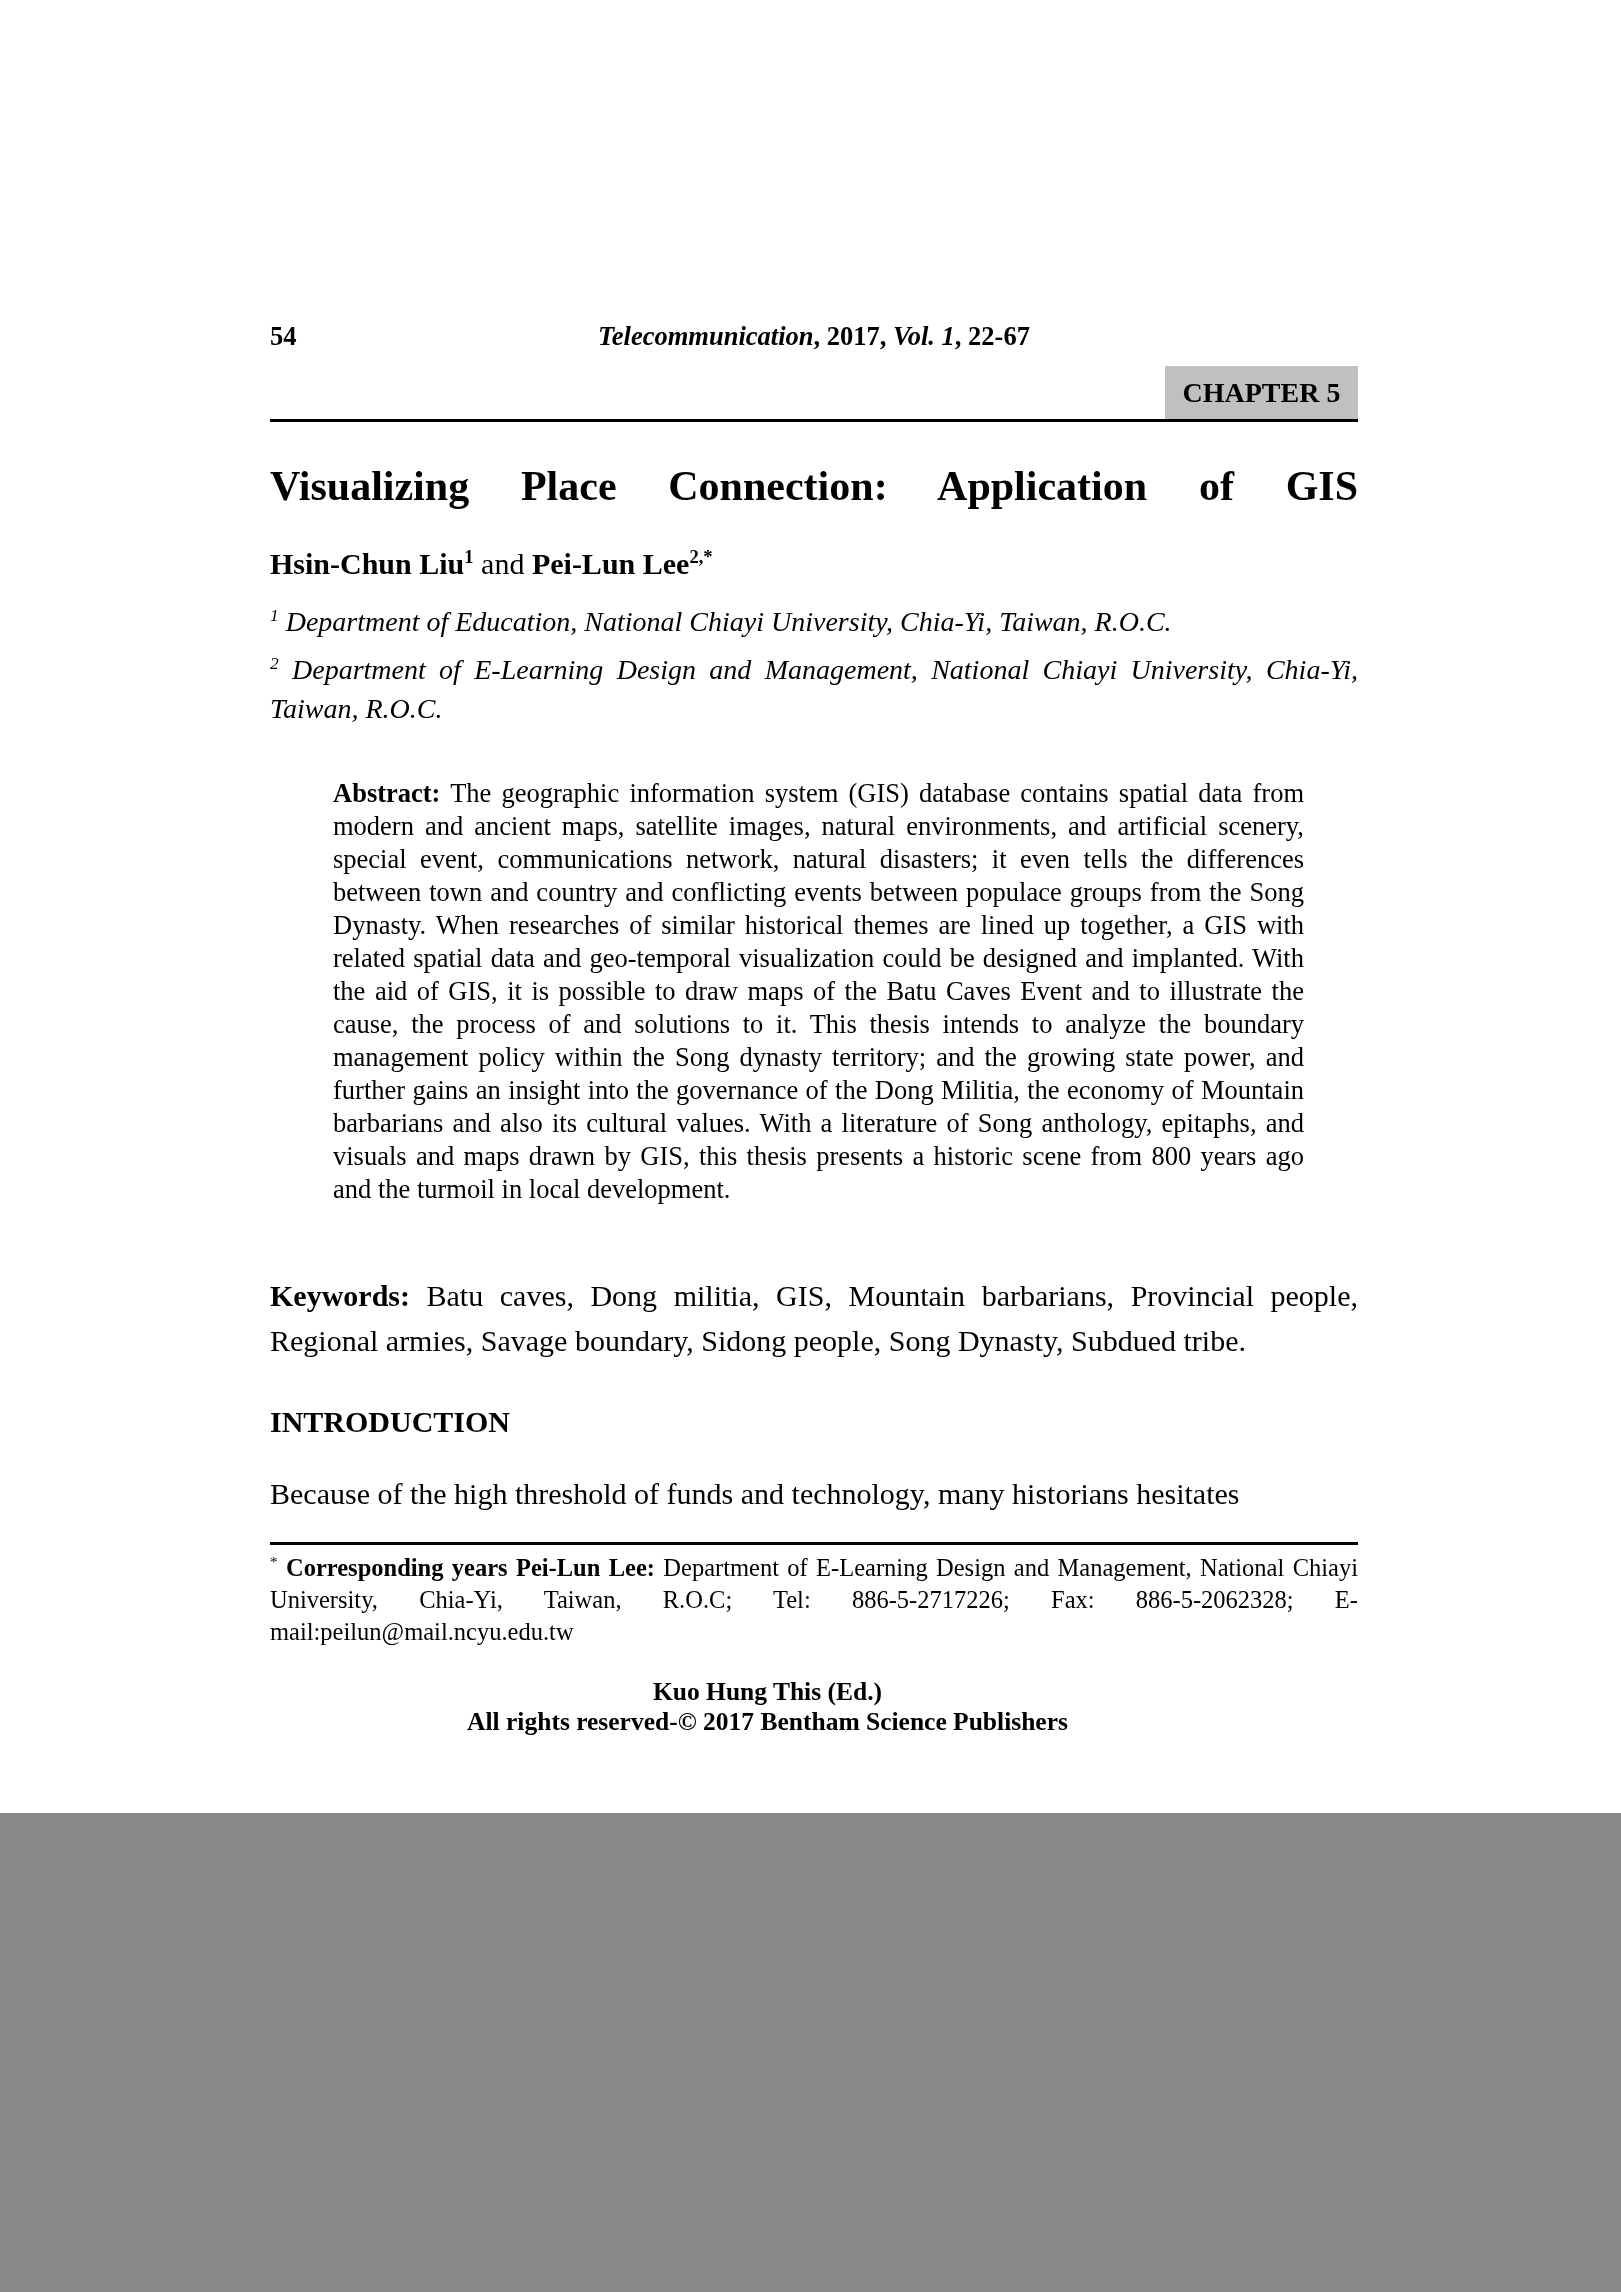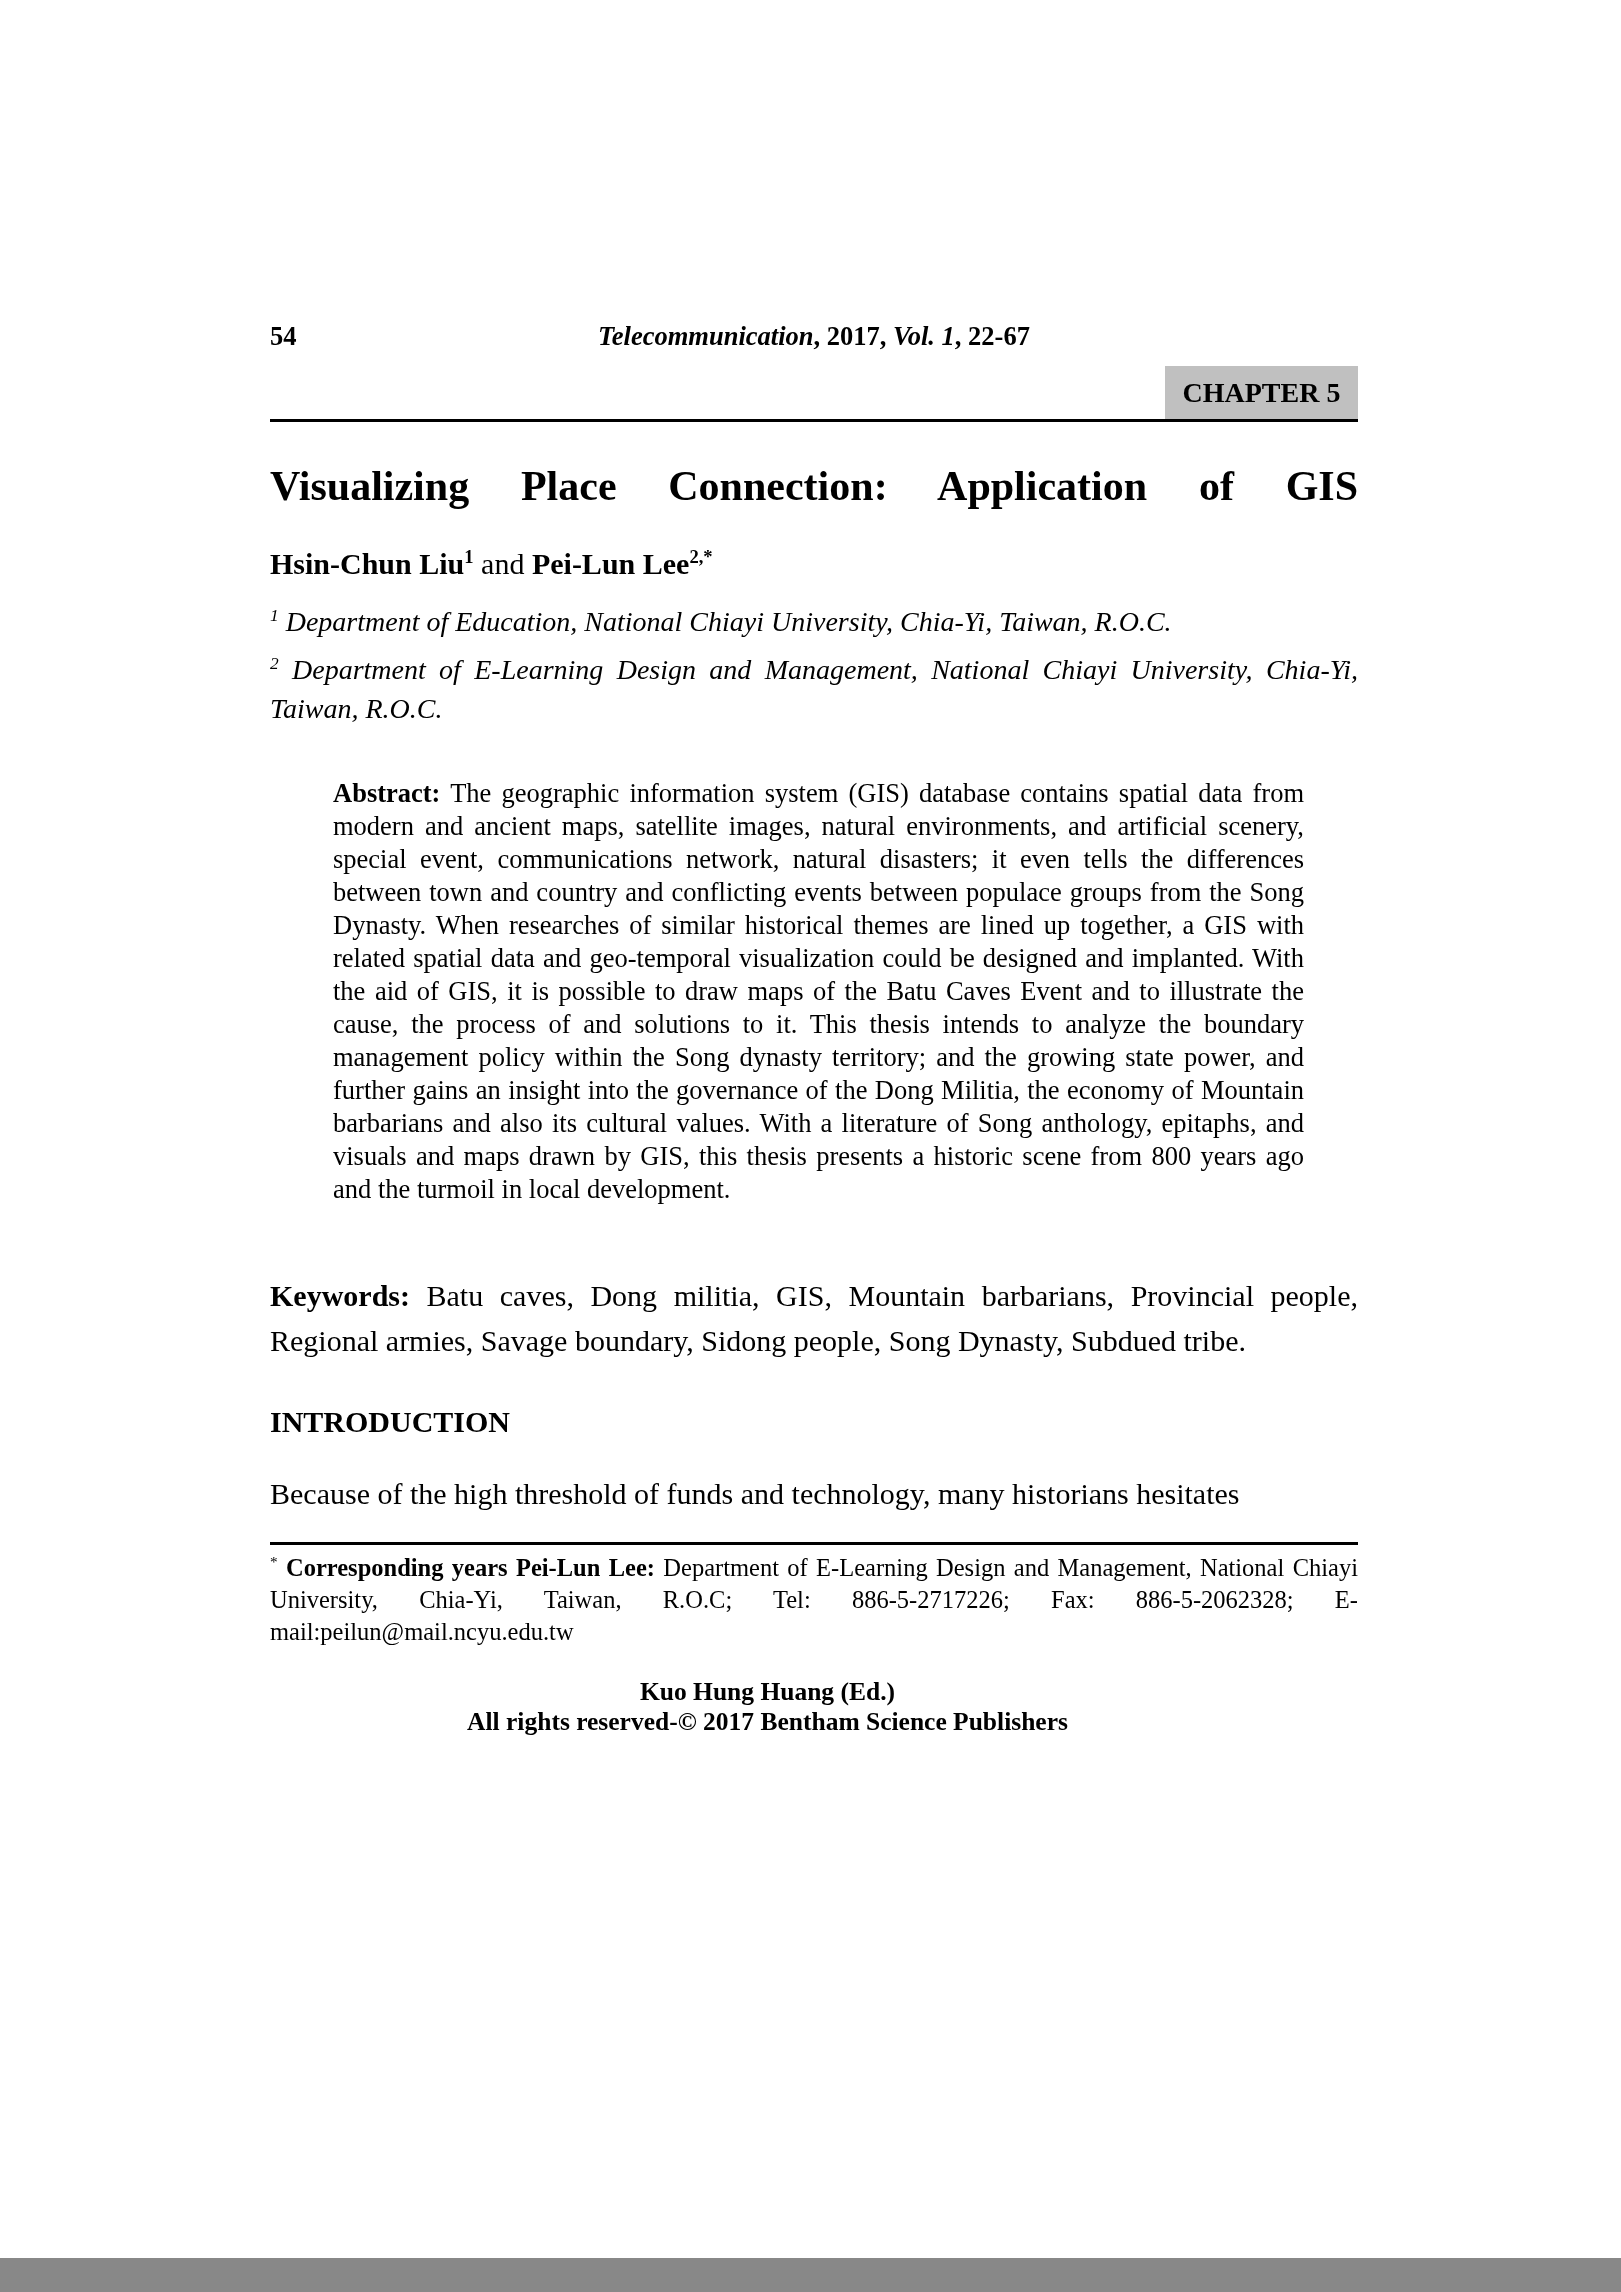--- a/index.html
+++ b/index.html
@@ -1,20 +1,20 @@
 <!DOCTYPE html>
 <html><head>
 <meta charset="utf-8">
 <style>
   * { margin: 0; padding: 0; box-sizing: border-box; }
   html, body { background: #888; }
   .page {
     position: relative;
     width: 1621px;
-    height: 2258px;
+    height: 1813px;
     margin: 0 auto;
     background: #ffffff;
     color: #000000;
     font-family: "Liberation Serif", "DejaVu Serif", serif;
     text-decoration: underline;
   }
   .content {
     position: absolute;
     left: 270px;
     top: 0;
@@ -146,19 +146,19 @@
     <p class="body-paragraph">Because of the high threshold of funds and technology, many historians hesitates</p>
 
     <div class="footnote-rule"></div>
 
     <p class="footnote">
       <sup>*</sup>
       <span class="bold-label">Corresponding years Pei-Lun Lee:</span><span> Department of E-Learning Design and Management, National Chiayi University, Chia-Yi, Taiwan, R.O.C; Tel: 886-5-2717226; Fax: 886-5-2062328; E-mail:peilun@mail.ncyu.edu.tw</span>
     </p>
 
     <div class="page-footer">
-      <div>Kuo Hung Huang (Ed.)</div>
+      <div>Kuo Hung This (Ed.)</div>
       <div>All rights reserved-© 2017 Bentham Science Publishers</div>
     </div>
 
   </div>
 </div>
 
 
 </body></html>

